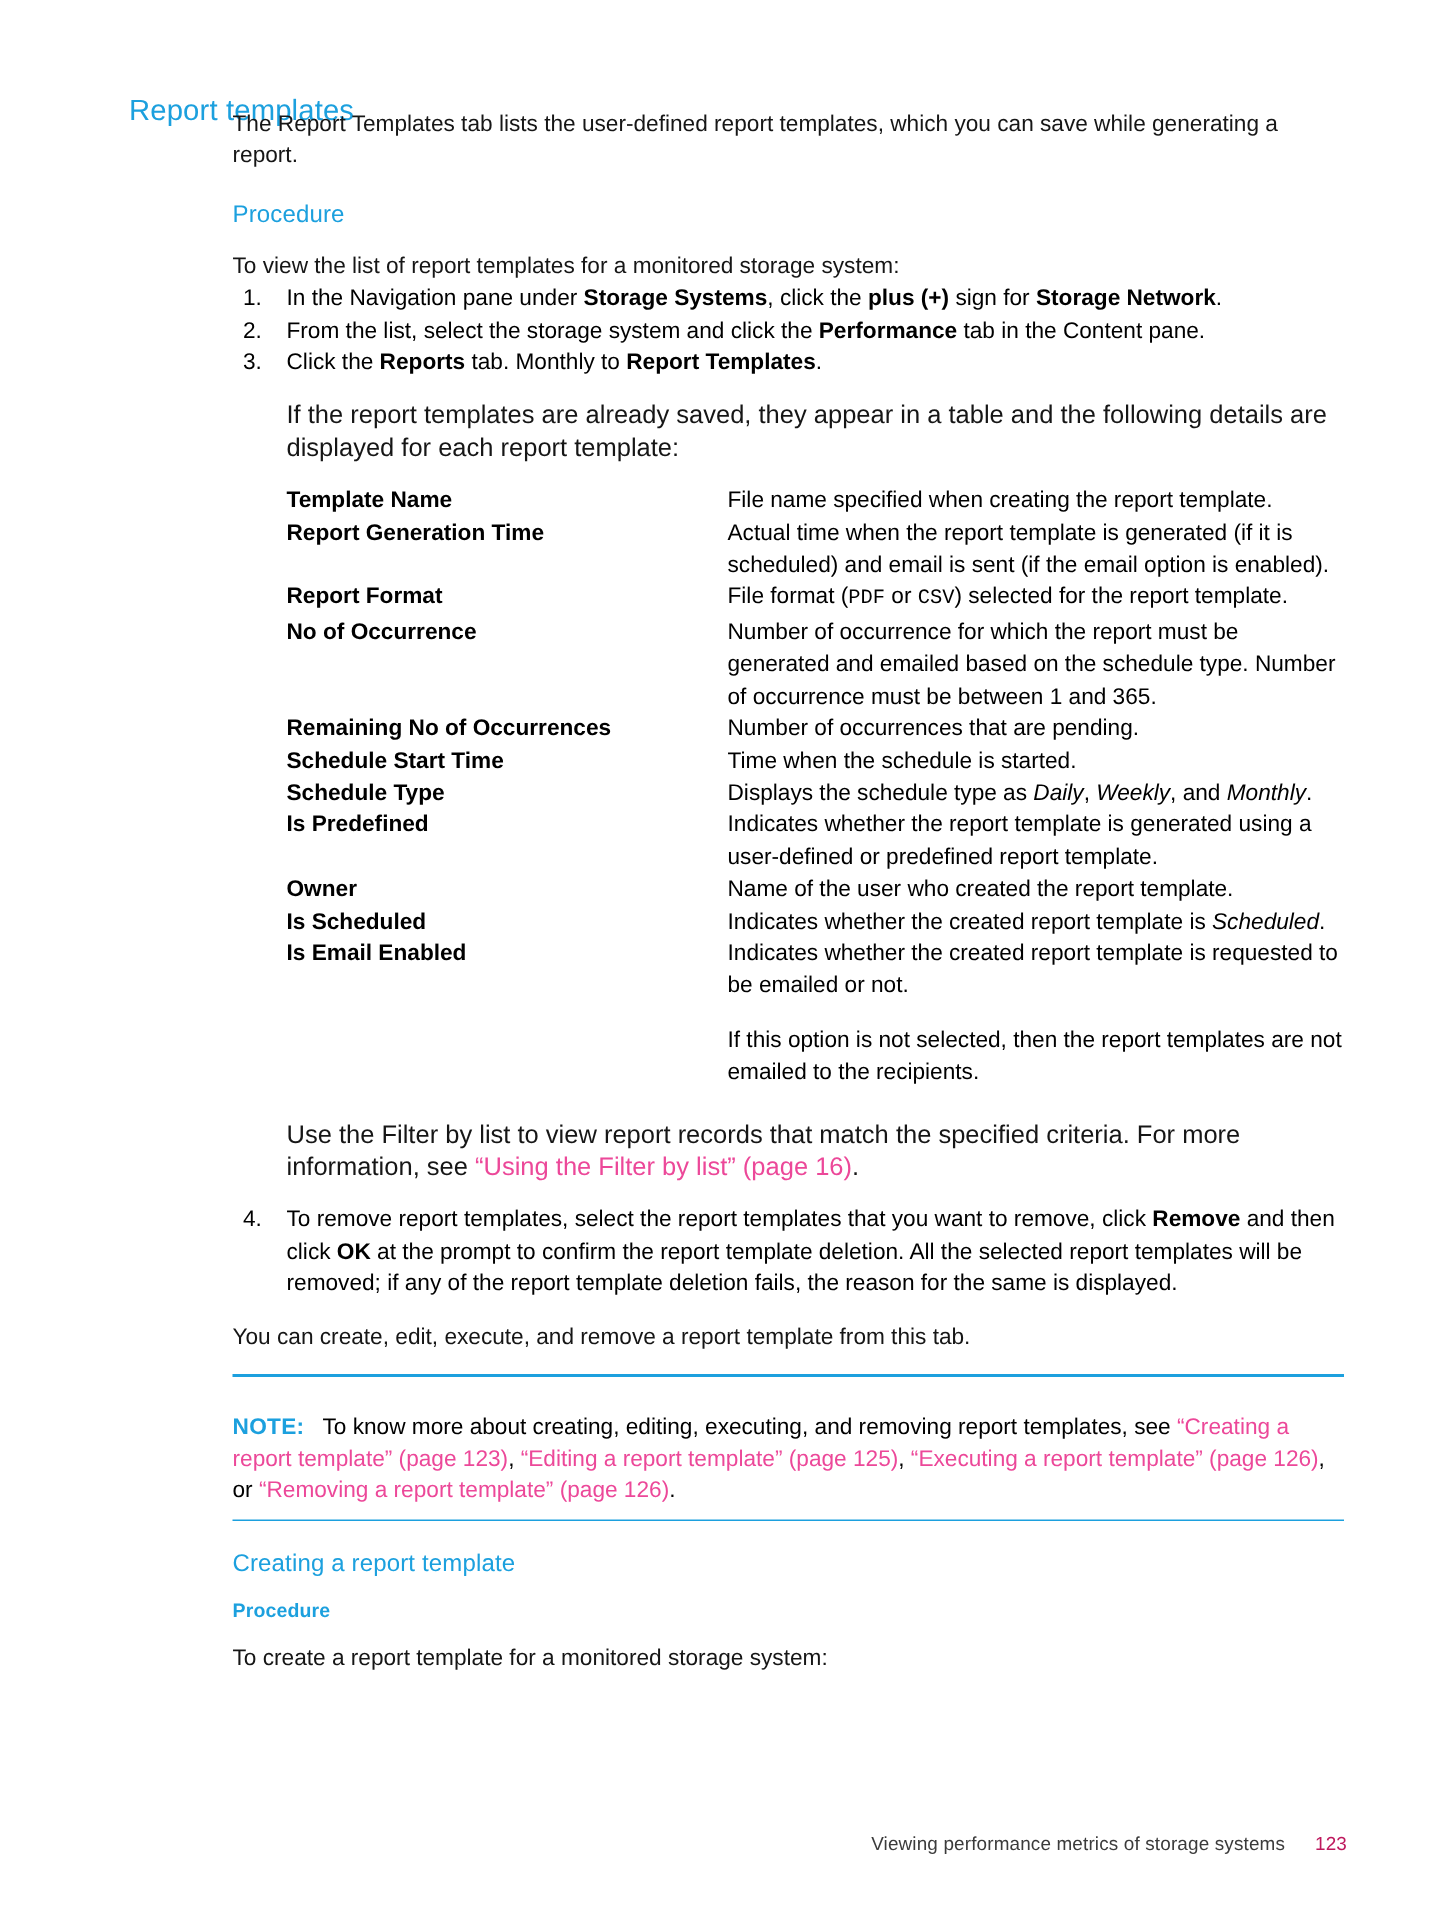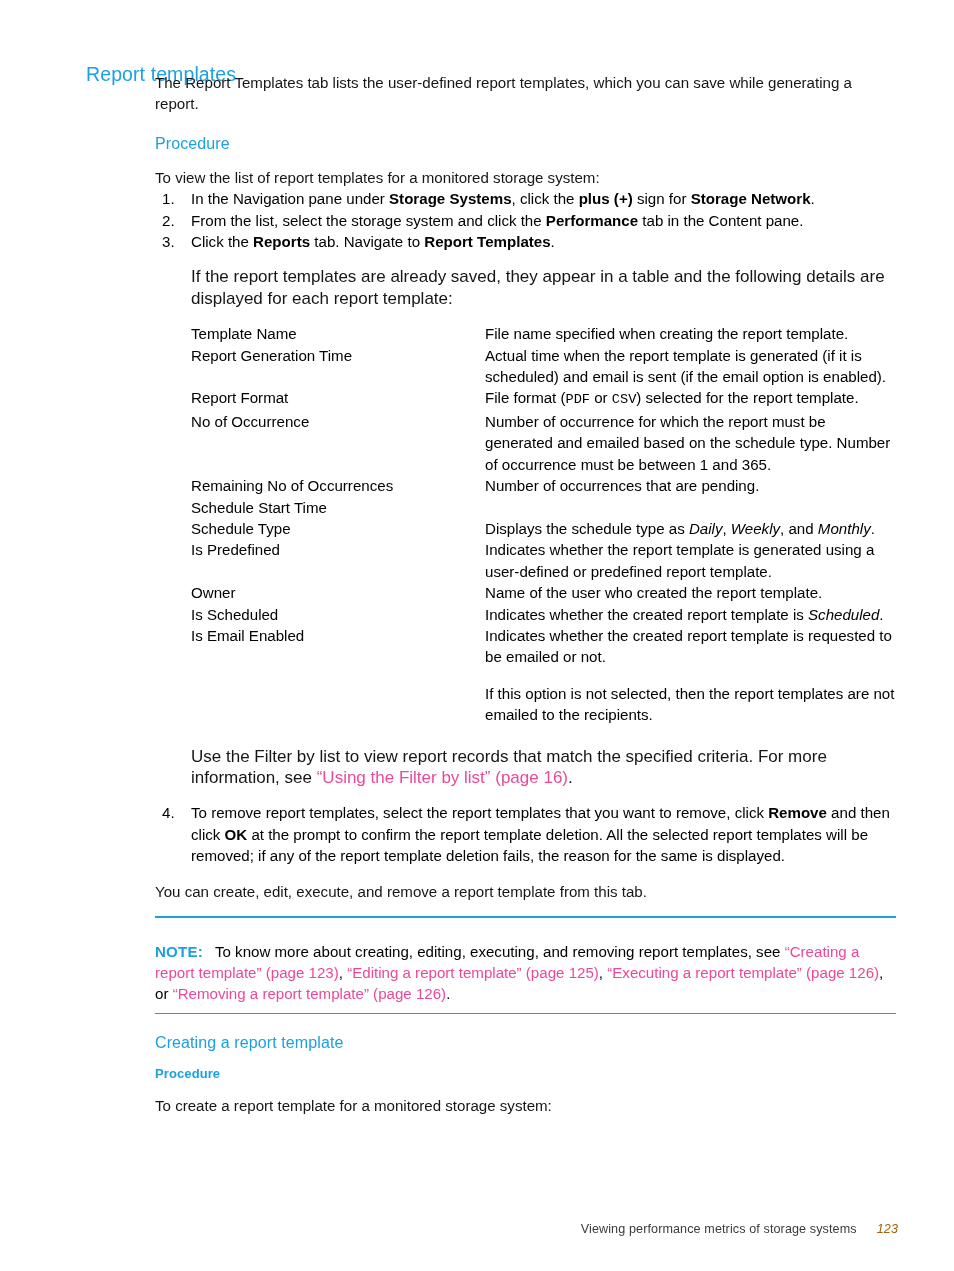--- a/index.html
+++ b/index.html
@@ -103,21 +103,21 @@
     padding-left: 36px;
     margin: 0;
   }
   .defrow {
     display: flex;
     align-items: flex-start;
   }
   .defterm {
     width: 294px;
     flex: 0 0 294px;
-    font-weight: normal;
+    font-weight: bold;
     font-size: 15.1px;
     line-height: 21.4px;
     box-sizing: border-box;
     padding-right: 8px;
   }
   .defdesc {
     flex: 1 1 auto;
     font-size: 15.1px;
     line-height: 21.4px;
   }
@@ -153,22 +153,21 @@
     text-align: right;
     padding-right: 56px;
     box-sizing: border-box;
     font-size: 12.6px;
     color: #3b3b3b;
     letter-spacing: 0.1px;
   }
   .footer .pg {
     display: inline-block;
     margin-left: 20px;
-    color: #a16207;
-    font-style: italic;
+    color: #be185d;
   }
 </style>
 </head>
 <body>
 
 <div class="page">
 
   <h1 class="h1">Report templates</h1>
 
   <div class="body-col">
@@ -177,21 +176,21 @@
 
     <div class="gap-lg"></div>
     <h2 class="h2-blue">Procedure</h2>
     <div class="gap-md"></div>
 
     <p class="para">To view the list of report templates for a monitored storage system:</p>
 
     <ol class="steps" id="steps-list">
         <li><span class="num">1.</span><span><span>In the Navigation pane under </span><b>Storage Systems</b><span>, click the </span><b>plus (+)</b><span> sign for </span><b>Storage Network</b><span>.</span></span></li>
         <li><span class="num">2.</span><span><span>From the list, select the storage system and click the </span><b>Performance</b><span> tab in the Content pane.</span></span></li>
-        <li><span class="num">3.</span><span><span>Click the </span><b>Reports</b><span> tab. Navigate to </span><b>Report Templates</b><span>.</span></span></li>
+        <li><span class="num">3.</span><span><span>Click the </span><b>Reports</b><span> tab. Monthly to </span><b>Report Templates</b><span>.</span></span></li>
       </ol>
 
     <div class="gap-md"></div>
     <p class="sub-para">If the report templates are already saved, they appear in a table and the following details are displayed for each report template:</p>
 
     <div class="gap-md"></div>
     <div class="deflist" id="deflist">
         <div class="defrow">
           <div class="defterm">Template Name</div>
           <div class="defdesc">
@@ -217,20 +216,23 @@
           </div>
         </div>
         <div class="defrow">
           <div class="defterm">Remaining No of Occurrences</div>
           <div class="defdesc">
             <div><span>Number of occurrences that are pending.</span></div>
           </div>
         </div>
         <div class="defrow">
           <div class="defterm">Schedule Start Time</div>
+          <div class="defdesc">
+            <div><span>Time when the schedule is started.</span></div>
+          </div>
         </div>
         <div class="defrow">
           <div class="defterm">Schedule Type</div>
           <div class="defdesc">
             <div><span>Displays the schedule type as </span><i>Daily</i><span>, </span><i>Weekly</i><span>, and </span><i>Monthly</i><span>.</span></div>
           </div>
         </div>
         <div class="defrow">
           <div class="defterm">Is Predefined</div>
           <div class="defdesc">

